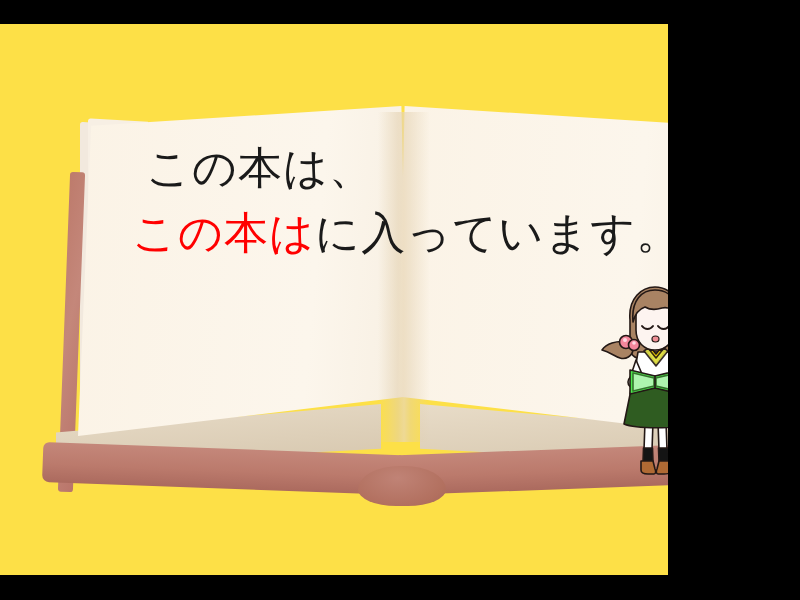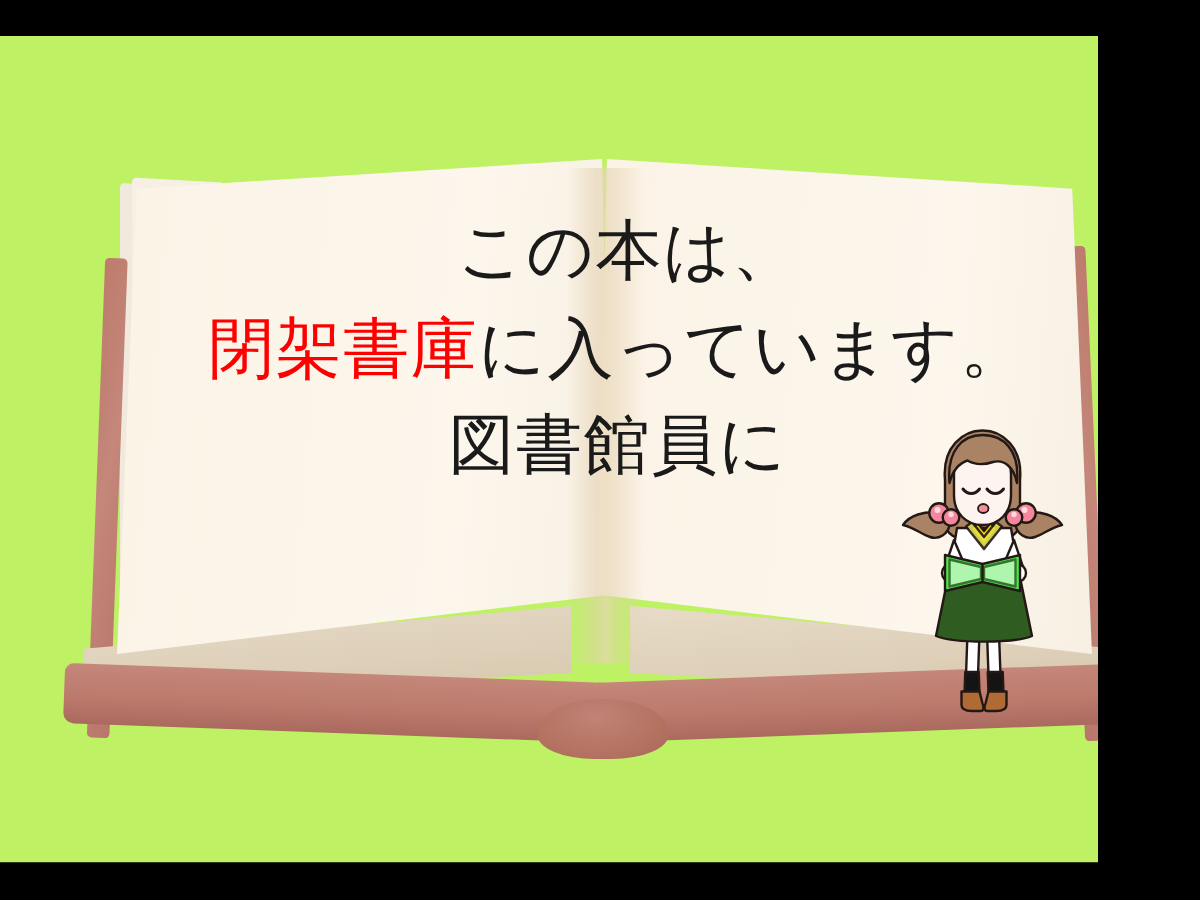--- a/index.html
+++ b/index.html
@@ -24,25 +24,24 @@
     z-index: 40;
   }
   .bar-top { top: 0; height: 24px; }
   .bar-bottom { top: 575px; height: 25px; }
 
   
   .canvas {
     position: absolute;
     left: 0;
     top: 24px;
-    width: 732px;
+    width: 668px;
     height: 551px;
-    background: #bef264;
+    background: #fde047;
     overflow: hidden;
-    text-align: center;
   }
 
   
   .book {
     position: absolute;
     left: 0;
     top: 0;
     width: 800px;
     height: 551px;
   }
@@ -234,22 +233,21 @@
 
       <div class="cover-bottom">
         <div class="slab-l"></div>
         <div class="slab-r"></div>
         <div class="spine-knob"></div>
       </div>
     </div>
 
     <div class="text-block">
       <div class="line line-1">この本は、</div>
-      <div class="line line-2"><span class="hl">閉架書庫</span><span>に入っています。</span></div>
-      <div class="line line-3">図書館員に</div>
+      <div class="line line-2"><span class="hl">この本は</span><span>に入っています。</span></div>
     </div>
 
     <div class="girl">
       <svg width="110" height="200" viewBox="0 0 110 200" xmlns="http://www.w3.org/2000/svg">
         <g stroke="#231815" stroke-width="1.6" stroke-linejoin="round" stroke-linecap="round">
 
           <path d="M30 38 C28 16 42 5 55 5 C68 5 82 16 80 38 L80 66 C80 74 72 78 65 78 L45 78 C38 78 30 74 30 66 Z" fill="#a98363"></path>
 
           <path d="M45 140 L44 168 L52 168 L53 140 Z" fill="#ffffff"></path>
           <path d="M58 140 L59 168 L67 168 L66 140 Z" fill="#ffffff"></path>

